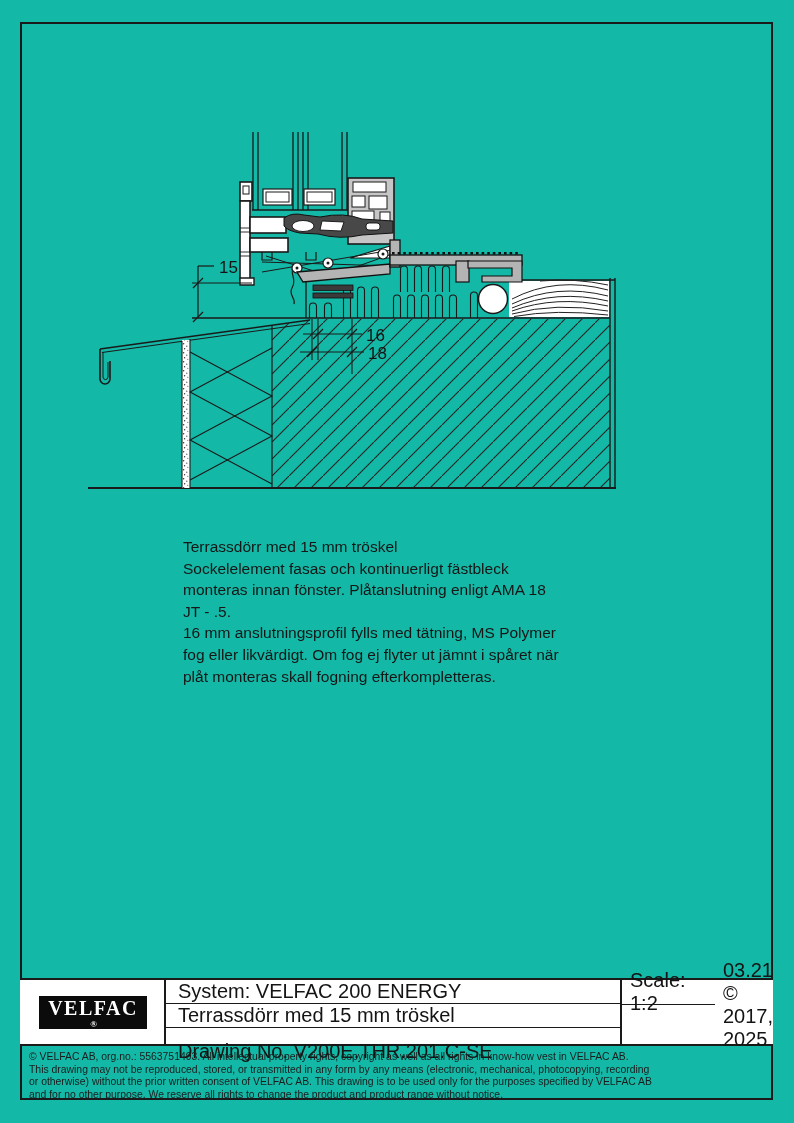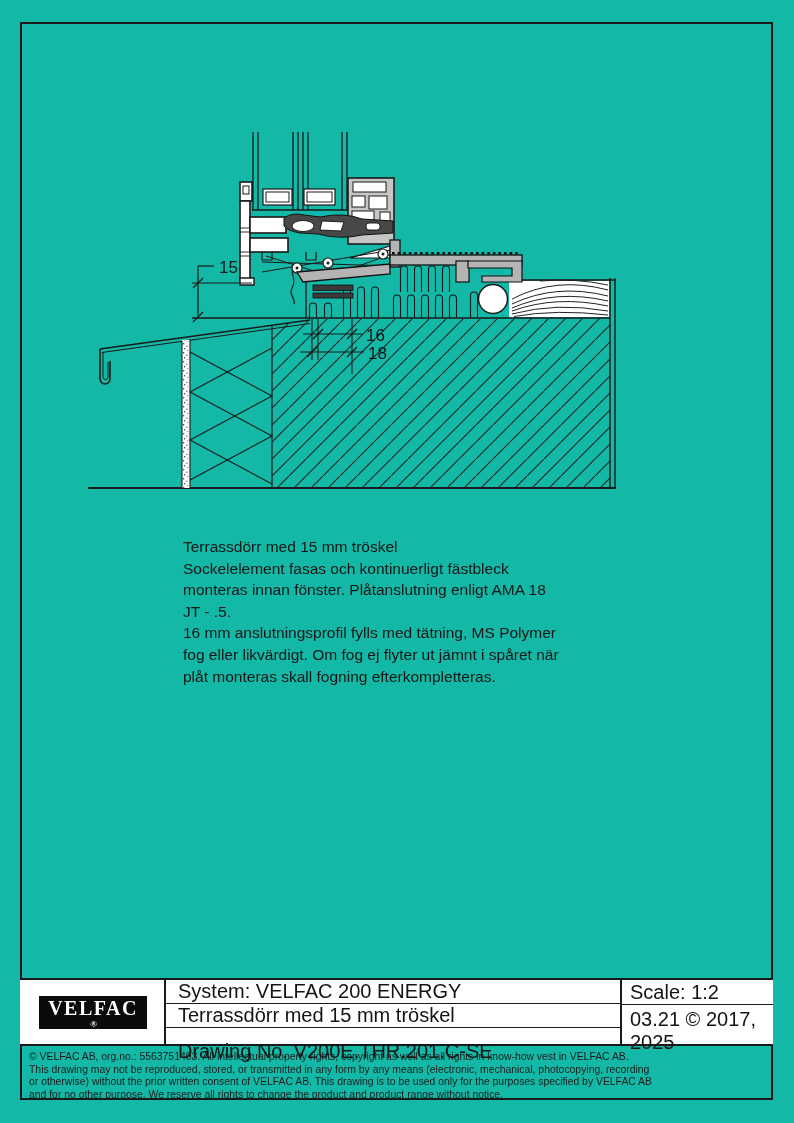--- a/index.html
+++ b/index.html
@@ -27,21 +27,21 @@
   .logo-box{
     margin-left:19px;width:108px;height:33px;background:#0b0b0b;color:#ffffff;
     display:flex;align-items:center;justify-content:flex-end;
     font-family:"Liberation Serif", serif;font-weight:bold;font-size:20px;
     letter-spacing:1.5px;
     flex-direction:column;
   }
   .logo-reg{font-size:9px;vertical-align:super;line-height:1;margin-left:1px;letter-spacing:0;}
   .tb-mid{flex:1;border-right:2px solid #1a1a1a;box-sizing:border-box;
     display:flex;flex-direction:column;}
-  .tb-right{width:151px;display:flex;flex-direction:column;}
+  .tb-right{width:151px;display:flex;}
   .tb-row{height:25px;box-sizing:border-box;display:flex;align-items:center;
     padding-left:12px;font-size:20px;}
   .tb-row.rb{border-bottom:1.6px solid #1a1a1a;}
   .tb-row.last{flex:1;margin-top:12px;}
   .tb-right .tb-row{padding-left:8px;}
   .copyright{
     position:absolute;left:20px;top:1046px;width:753px;height:54px;
     box-sizing:border-box;padding:5px 10px 0 9px;
     font-size:10.4px;line-height:12.7px;color:#1c1c1c;white-space:pre-line;
   }

